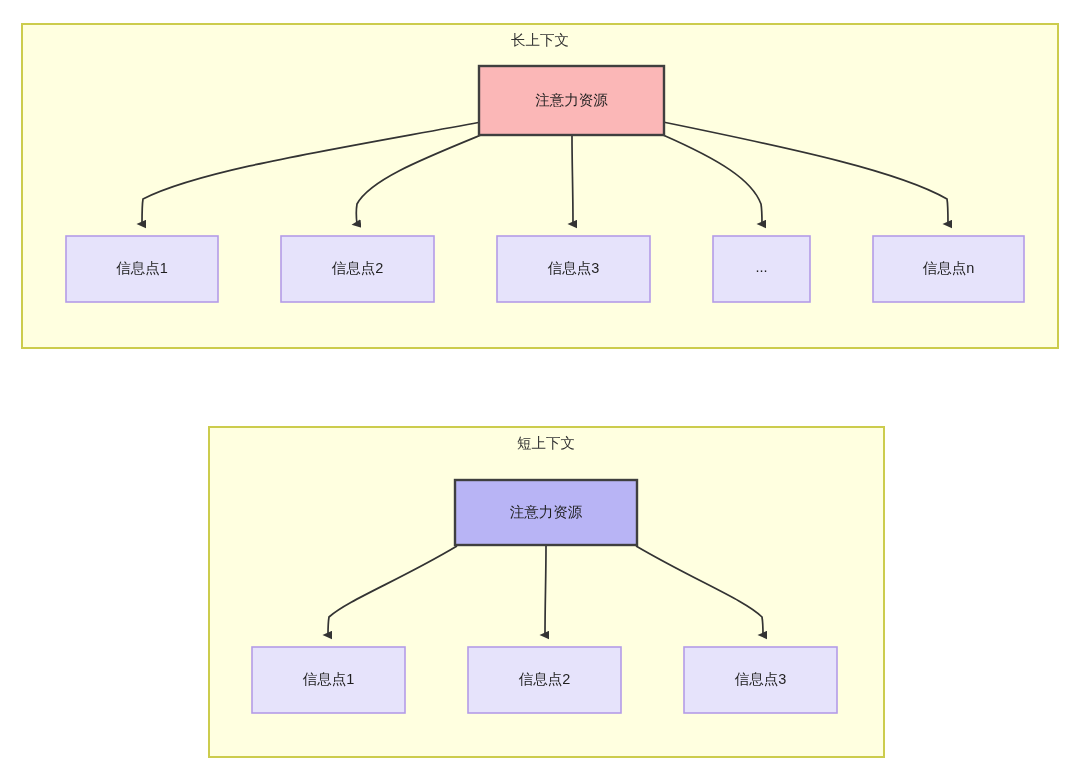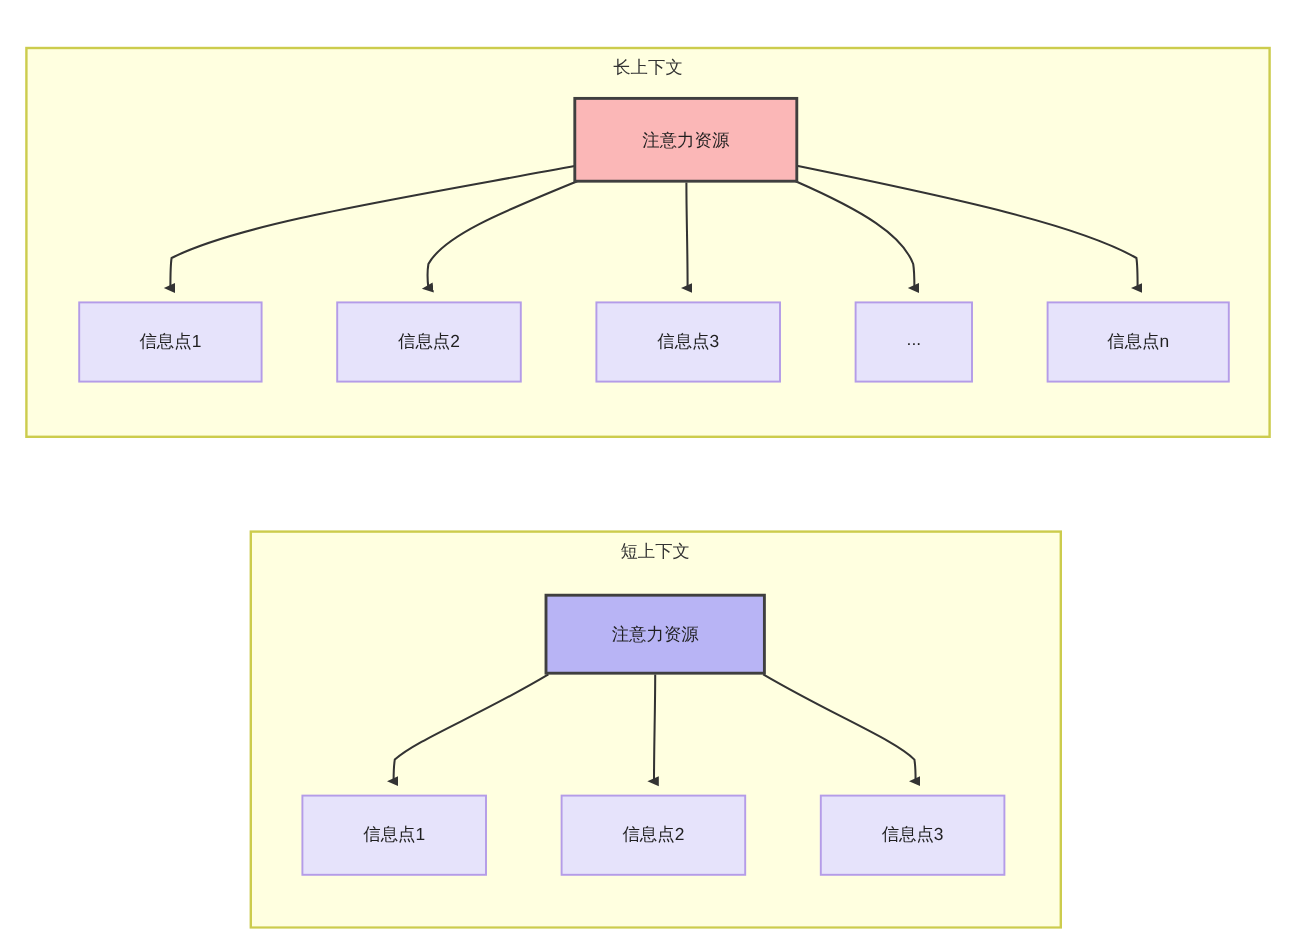--- a/index.html
+++ b/index.html
@@ -10,21 +10,21 @@
   body {
     width: 1080px;
     height: 774px;
     font-family: "Liberation Sans", "DejaVu Sans", sans-serif;
     position: relative;
     overflow: hidden;
   }
   #stage {
     position: absolute;
     left: 0;
-    top: 16px;
+    top: 0;
     width: 1080px;
     height: 654px;
   }
   svg#diagram {
     display: block;
     width: 1080px;
     height: 774px;
   }
   .group-frame {
     fill: #ffffe0;

